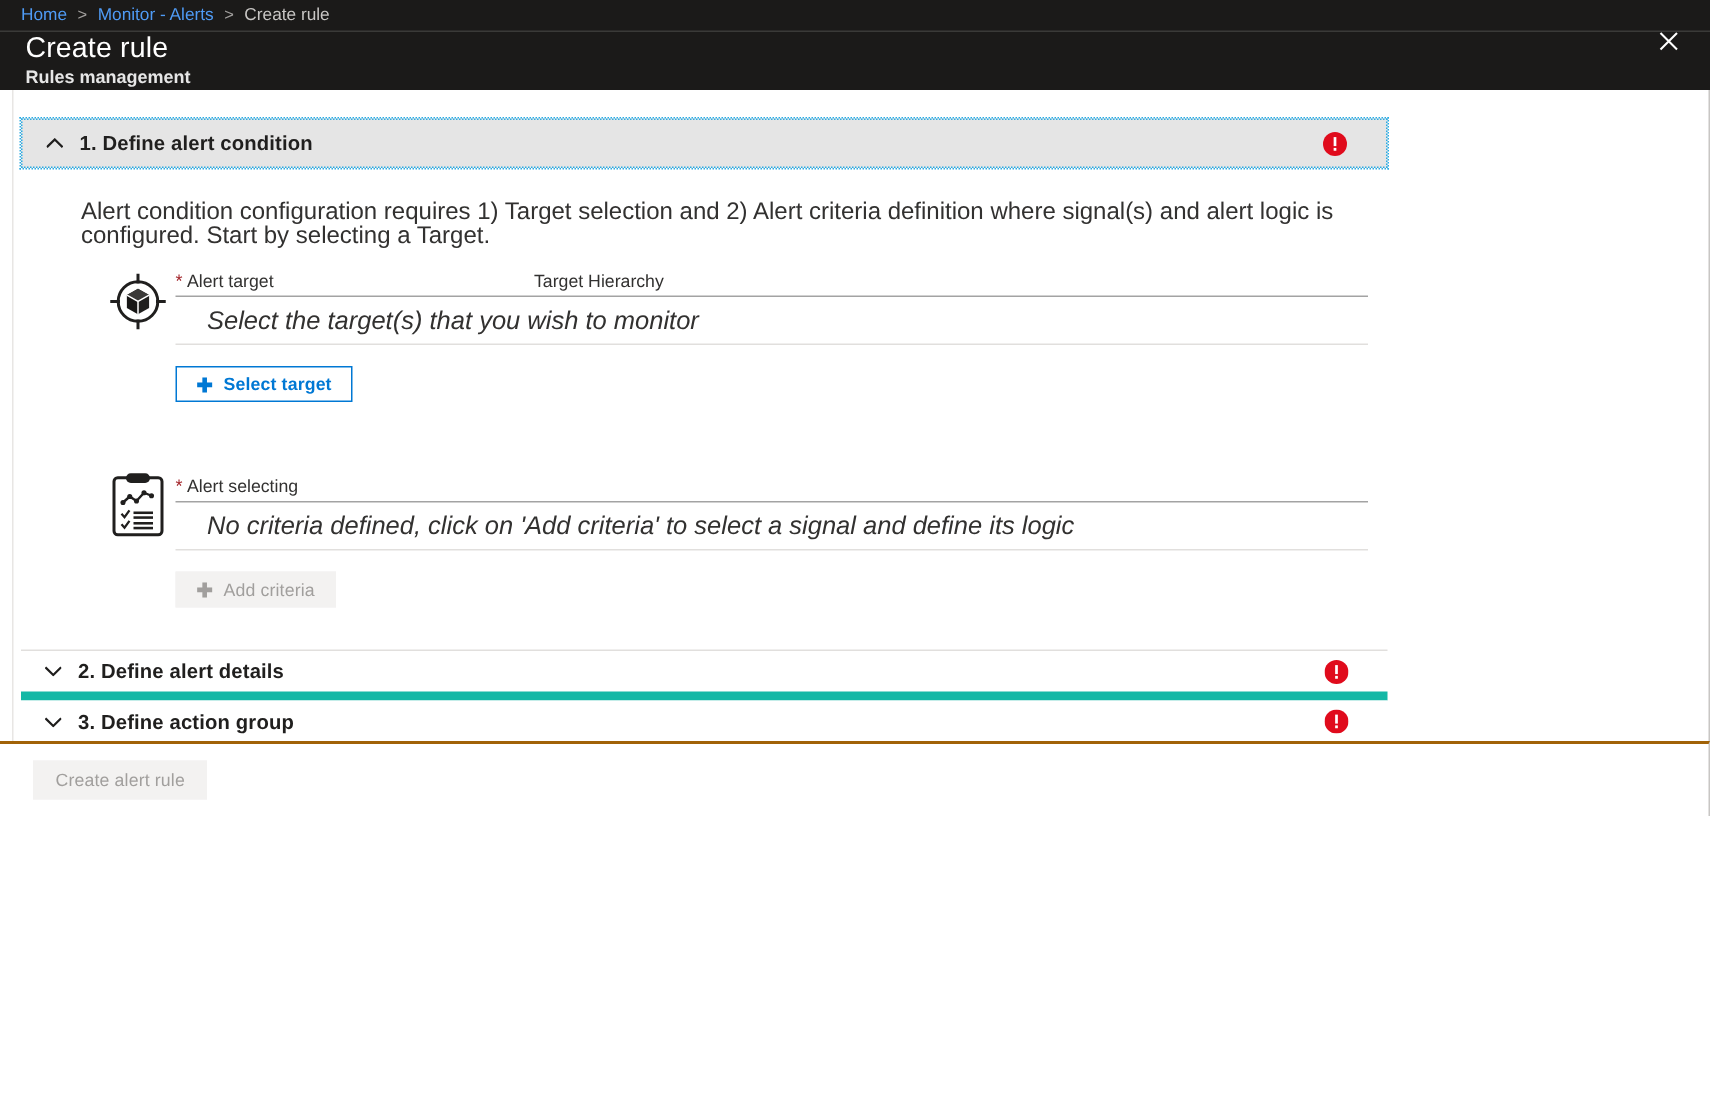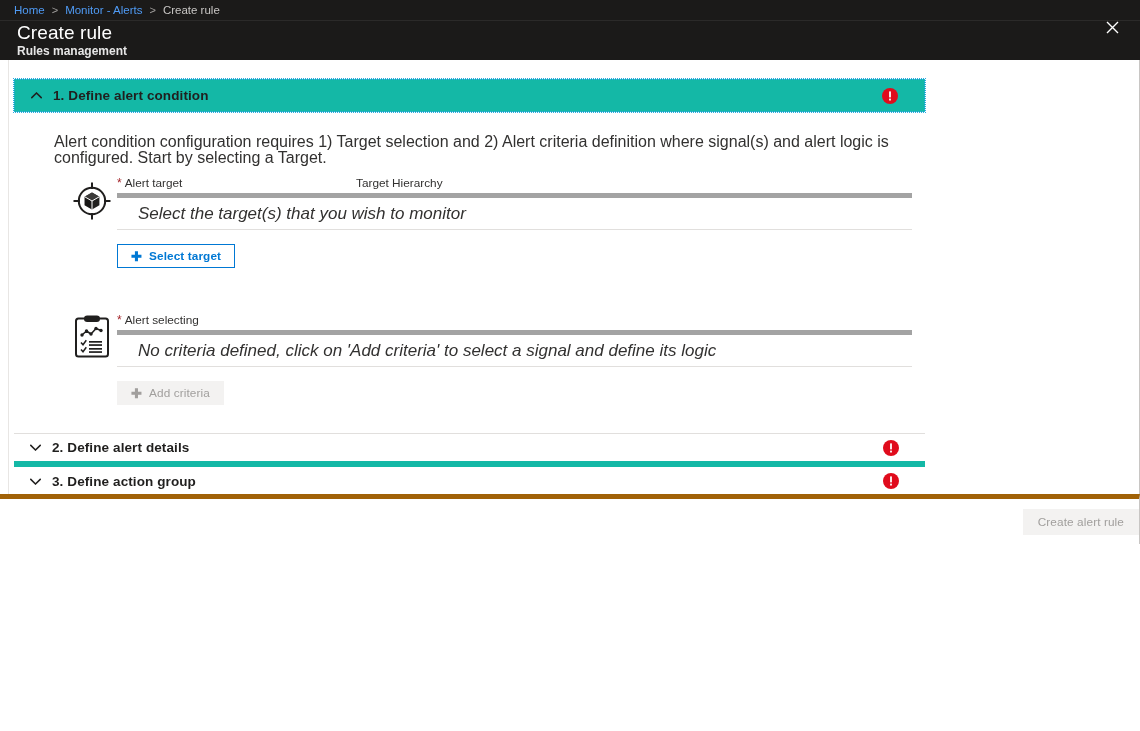--- a/index.html
+++ b/index.html
@@ -103,21 +103,21 @@
   
   .section-head {
     height: 33px;
     display: flex;
     align-items: center;
     padding: 0 11px 0 13px;
     cursor: pointer;
     position: relative;
   }
   .section-head.expanded {
-    background: #14b8a6;
+    background: #e5e5e5;
     outline: 1px dotted #2aaae2;
     outline-offset: 0;
     border: 1px dotted #2aaae2;
     width: 911px;
   }
   .section-head.collapsed {
     border-top: 1px solid #e1dfdd;
     border-bottom: 6px solid #14b8a6;
     height: 34px;
     background: #ffffff;
@@ -172,21 +172,21 @@
     display: flex;
     align-items: flex-start;
     justify-content: center;
   }
   .field-block.criteria .block-icon { left: 51px; top: 1px; }
 
   .col-head-row {
     display: flex;
     align-items: flex-end;
     height: 22px;
-    border-bottom: 5px solid #a3a3a3;
+    border-bottom: 1px solid #a3a3a3;
     width: 795px;
     padding-bottom: 3px;
   }
   .col-head {
     font-size: 11.8px;
     color: #323130;
     white-space: nowrap;
   }
   .col-head.h1 { width: 239px; }
   .req-star {
@@ -245,26 +245,25 @@
     cursor: default;
     letter-spacing: .1px;
   }
   .btn-disabled .plus { font-size: 13px; margin-right: 7px; font-weight: bold; line-height: 1; }
 
   
   .footer {
     flex: 0 0 auto;
     height: 50px;
     background: #ffffff;
-    border-top: 5px solid #a16207;
+    border-top: 2px solid #a16207;
     border-right: 1px solid #c8c6c4;
     display: flex;
     align-items: center;
     padding-left: 22px;
-    justify-content: flex-end;
   }
   .footer-btn {
     height: 26px;
     min-width: 114px;
     padding: 0 14px;
     background: #f3f2f1;
     border: 1px solid #f3f2f1;
     color: #a19f9d;
     font-size: 11.8px;
     font-family: "Liberation Sans", sans-serif;

